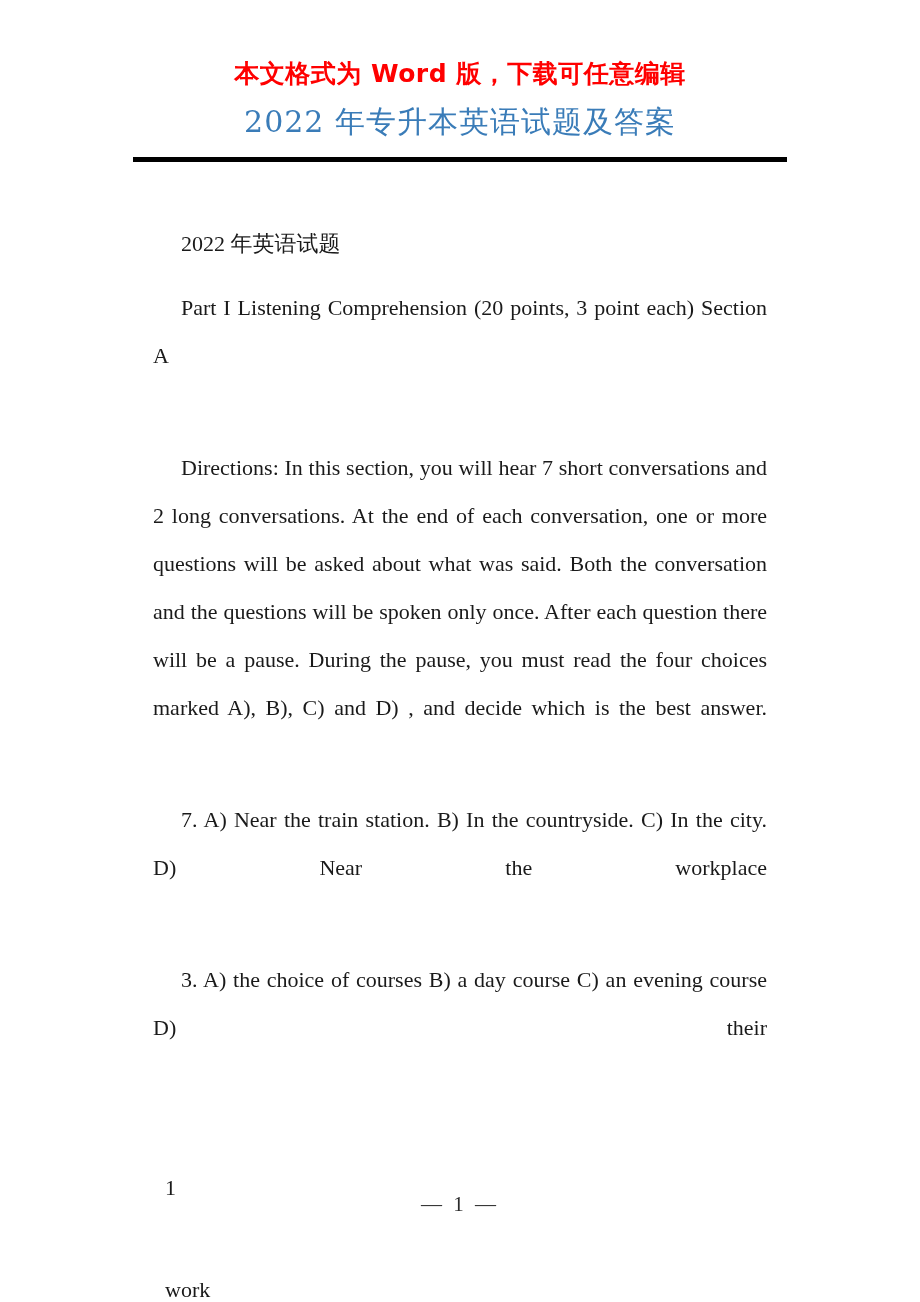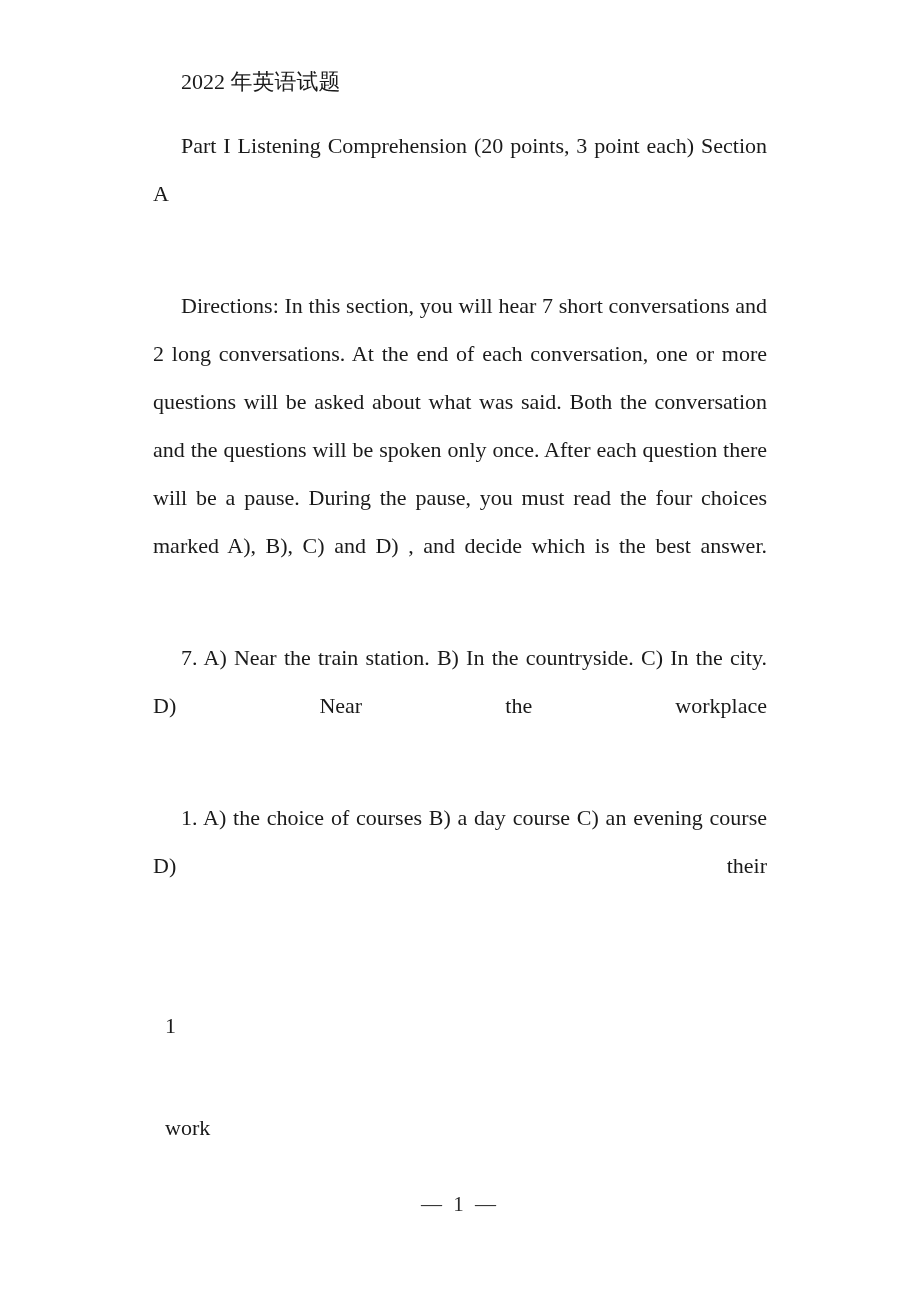--- a/index.html
+++ b/index.html
@@ -93,33 +93,38 @@
     color: #2b2b2b;
     font-size: 21px;
     letter-spacing: 3px;
   }
 </style>
 </head>
 <body>
 
 <div class="page">
 
+  <div class="doc-header">
+    <div class="banner-notice">本文格式为 Word 版，下载可任意编辑</div>
+    <div class="doc-title">2022 年专升本英语试题及答案</div>
+    <div class="header-rule"></div>
+  </div>
 
   <div class="doc-body">
 
     <p class="para nostretch">2022 年英语试题</p>
 
     <p class="para">Part I Listening Comprehension (20 points, 3 point each) Section A</p>
 
     <p class="para">Directions: In this section, you will hear 7 short conversations and 2 long conversations. At the end of each conversation, one or more questions will be asked about what was said. Both the conversation and the questions will be spoken only once. After each question there will be a pause. During the pause, you must read the four choices marked A), B), C) and D) , and decide which is the best answer.</p>
 
 
     <p class="para">7. A) Near the train station. B) In the countryside.    C) In the city. D) Near the workplace</p>
 
-    <p class="para">1. A) the choice of courses    B) a day course    C) an evening course D) their</p>
+    <p class="para">3. A) the choice of courses    B) a day course    C) an evening course D) their</p>
 
     <div class="spacer-md"></div>
 
     <p class="stray-line">1</p>
 
     <div class="spacer-lg"></div>
 
     <p class="stray-line">work</p>
 
   </div>

